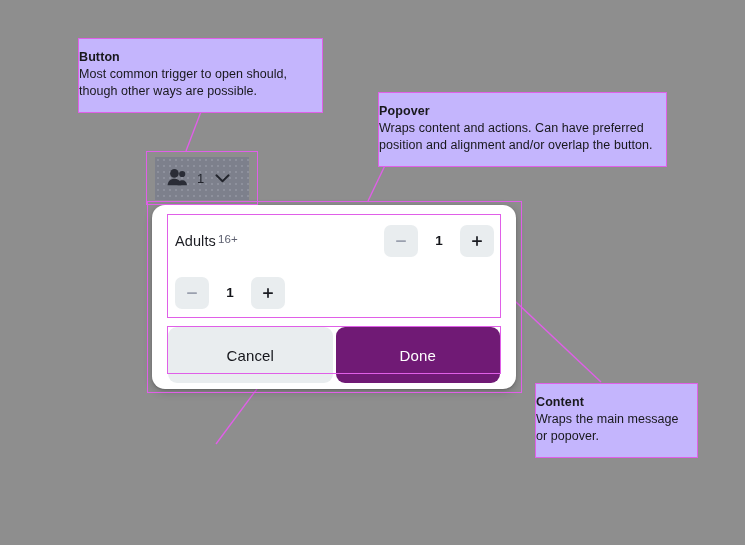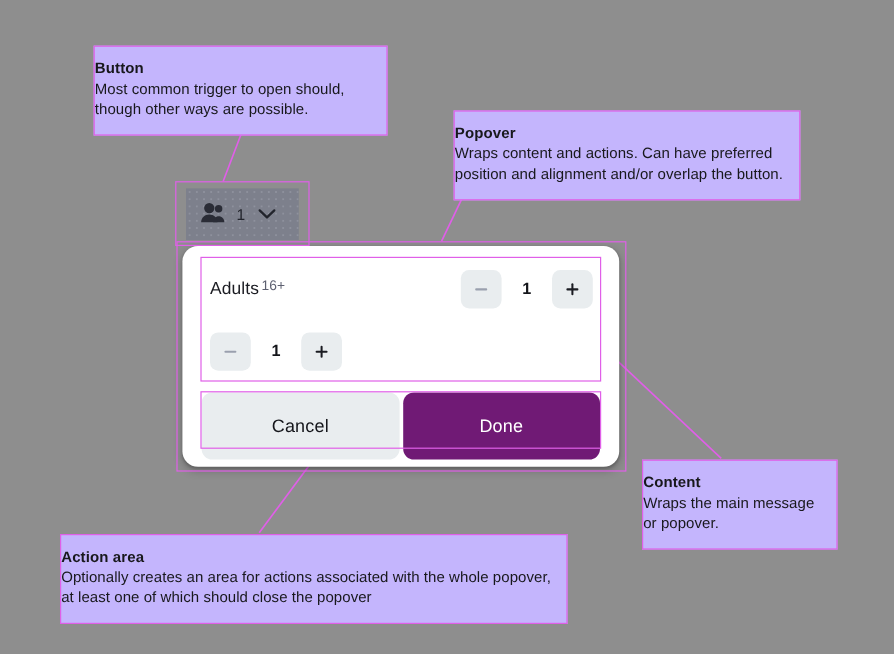--- a/index.html
+++ b/index.html
@@ -308,18 +308,14 @@
   <div class="callout" id="callout-popover">
     <p class="c-title">Popover</p>
     <p class="c-body">Wraps content and actions. Can have preferred position and alignment and/or overlap the button.</p>
   </div>
 
   <div class="callout" id="callout-content">
     <p class="c-title">Content</p>
     <p class="c-body">Wraps the main message or popover.</p>
   </div>
 
-  <div class="callout" id="callout-action">
-    <p class="c-title">Action area</p>
-    <p class="c-body">Optionally creates an area for actions associated with the whole popover, at least one of which should close the popover</p>
-  </div>
 
 </div>
 
 </body></html>

